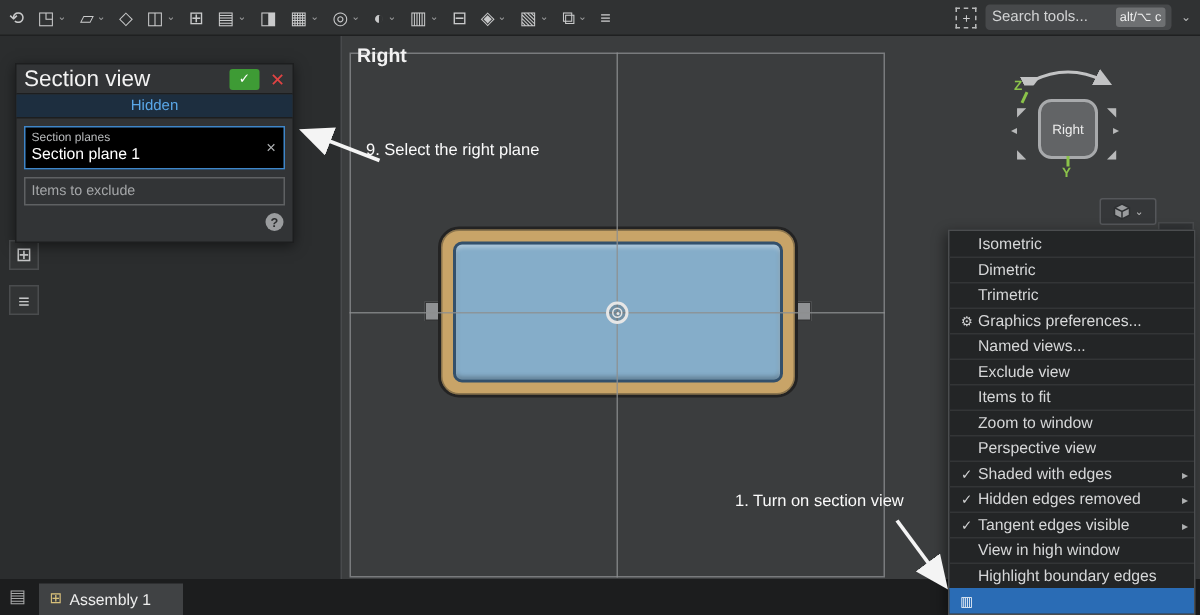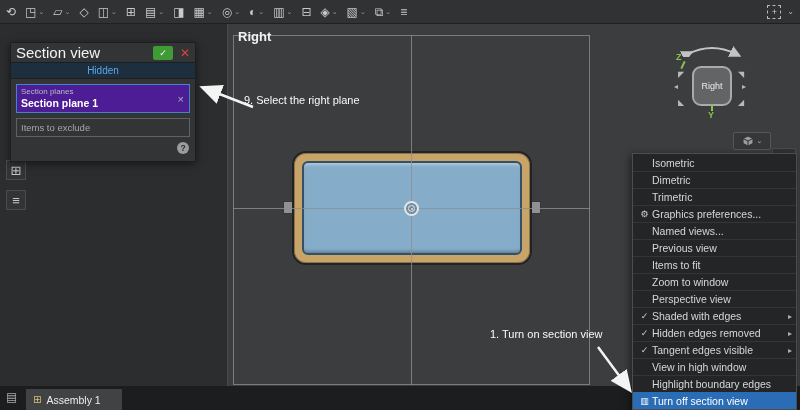--- a/index.html
+++ b/index.html
@@ -38,24 +38,24 @@
     border:1px solid #1d1e1f; box-shadow:0 2px 8px rgba(0,0,0,.5); z-index:25; }
   .dlg-header { height:19px; display:flex; align-items:center; padding:0 5px; }
   .dlg-title { flex:1; font-size:15px; font-weight:normal; color:#f2f2f2; }
   .btn-check { width:20px; height:14px; background:#3e9b35; border-radius:2px; color:#fff;
     font-size:9px; display:flex; align-items:center; justify-content:center; cursor:pointer; }
   .btn-close { margin-left:7px; color:#e04343; font-size:12px; font-weight:bold; cursor:pointer; line-height:1; }
   .dlg-tabs { display:flex; height:17px; background:#27292a; border-top:1px solid #1d1e1f; border-bottom:1px solid #1d1e1f; }
   .tab { flex:1; display:flex; align-items:center; justify-content:center; font-size:10px; color:#d6d7d8; cursor:pointer; }
   .tab.active { color:#5aa7e8; background:#1d2e3f; }
   .dlg-body { padding:5px; }
-  .field-planes { border:1px solid #3f86c9; background:#4c1d95; padding:2px 4px 3px 4px;
+  .field-planes { border:1px solid #3f86c9; background:#000000; padding:2px 4px 3px 4px;
     margin-bottom:5px; position:relative; cursor:pointer; }
   .f-label { font-size:8px; color:#b9bbbd; }
-  .f-value { font-size:10.5px; font-weight:bold; color:#ffffff; margin-top:1px; }
+  .f-value { font-size:10.5px; font-weight:normal; color:#ffffff; margin-top:1px; }
   .f-x { position:absolute; right:5px; top:50%; transform:translateY(-50%); color:#aeb0b2; font-size:11px; cursor:pointer; }
   .field-exclude { border:1px solid #5f6163; padding:3px 4px; font-size:9.5px; color:#a5a7a9; margin-bottom:5px; cursor:text; }
   .dlg-help { display:flex; justify-content:flex-end; padding:0 1px 2px 0; }
   .help-circle { width:12px; height:12px; border-radius:50%; background:#9a9c9e; color:#2b2d2e;
     font-size:8.5px; font-weight:bold; display:flex; align-items:center; justify-content:center; cursor:pointer; }
 
   
   .viewport { position:absolute; left:228px; top:24px; right:0; bottom:24px; background:#3b3d3e; }
   .view-label { position:absolute; left:10px; top:5px; font-size:13px; font-weight:bold; color:#f2f2f2; z-index:5; }
   .plane-rect { position:absolute; left:5px; top:11px; width:357px; height:350px; border:1px solid #797b7d; }
@@ -188,20 +188,24 @@
       <div class="tool">
         <span>⧉</span>
         <span class="caret">⌄</span>
       </div>
       <div class="tool">
         <span>≡</span>
       </div>
     </div>
   <div class="search-wrap">
     <div class="find-target">+</div>
+    <div class="search-box">
+      <input type="text" placeholder="Search tools..." style="">
+      <span class="kbd">alt/⌥ c</span>
+    </div>
     <span class="tb-caret">⌄</span>
   </div>
 </div>
 
 <div class="left-panel">
   <div class="left-icons">
       <div class="licon">⊞</div>
       <div class="licon">≡</div>
     </div>
 </div>
@@ -278,21 +282,21 @@
     <div class="menu-item">
       <span class="mi-icon">⚙</span>
       <span class="mi-label">Graphics preferences...</span>
     </div>
     <div class="menu-item">
       <span class="mi-icon"></span>
       <span class="mi-label">Named views...</span>
     </div>
     <div class="menu-item">
       <span class="mi-icon"></span>
-      <span class="mi-label">Previous view</span>
+      <span class="mi-label">Exclude view</span>
     </div>
     <div class="menu-item">
       <span class="mi-icon"></span>
       <span class="mi-label">Items to fit</span>
     </div>
     <div class="menu-item">
       <span class="mi-icon"></span>
       <span class="mi-label">Zoom to window</span>
     </div>
     <div class="menu-item">
@@ -317,21 +321,20 @@
     <div class="menu-item">
       <span class="mi-icon"></span>
       <span class="mi-label">View in high window</span>
     </div>
     <div class="menu-item">
       <span class="mi-icon"></span>
       <span class="mi-label">Highlight boundary edges</span>
     </div>
     <div class="menu-item highlight">
       <span class="mi-icon">▥</span>
-      <span class="mi-label">Turn off section view</span>
     </div>
   </div>
 
 <div class="bottom-bar">
   <span class="bb-icon">▤</span>
   <div class="assembly-tab">
     <span class="tab-icon">⊞</span>
     <span class="tab-label">Assembly 1</span>
   </div>
 </div>

